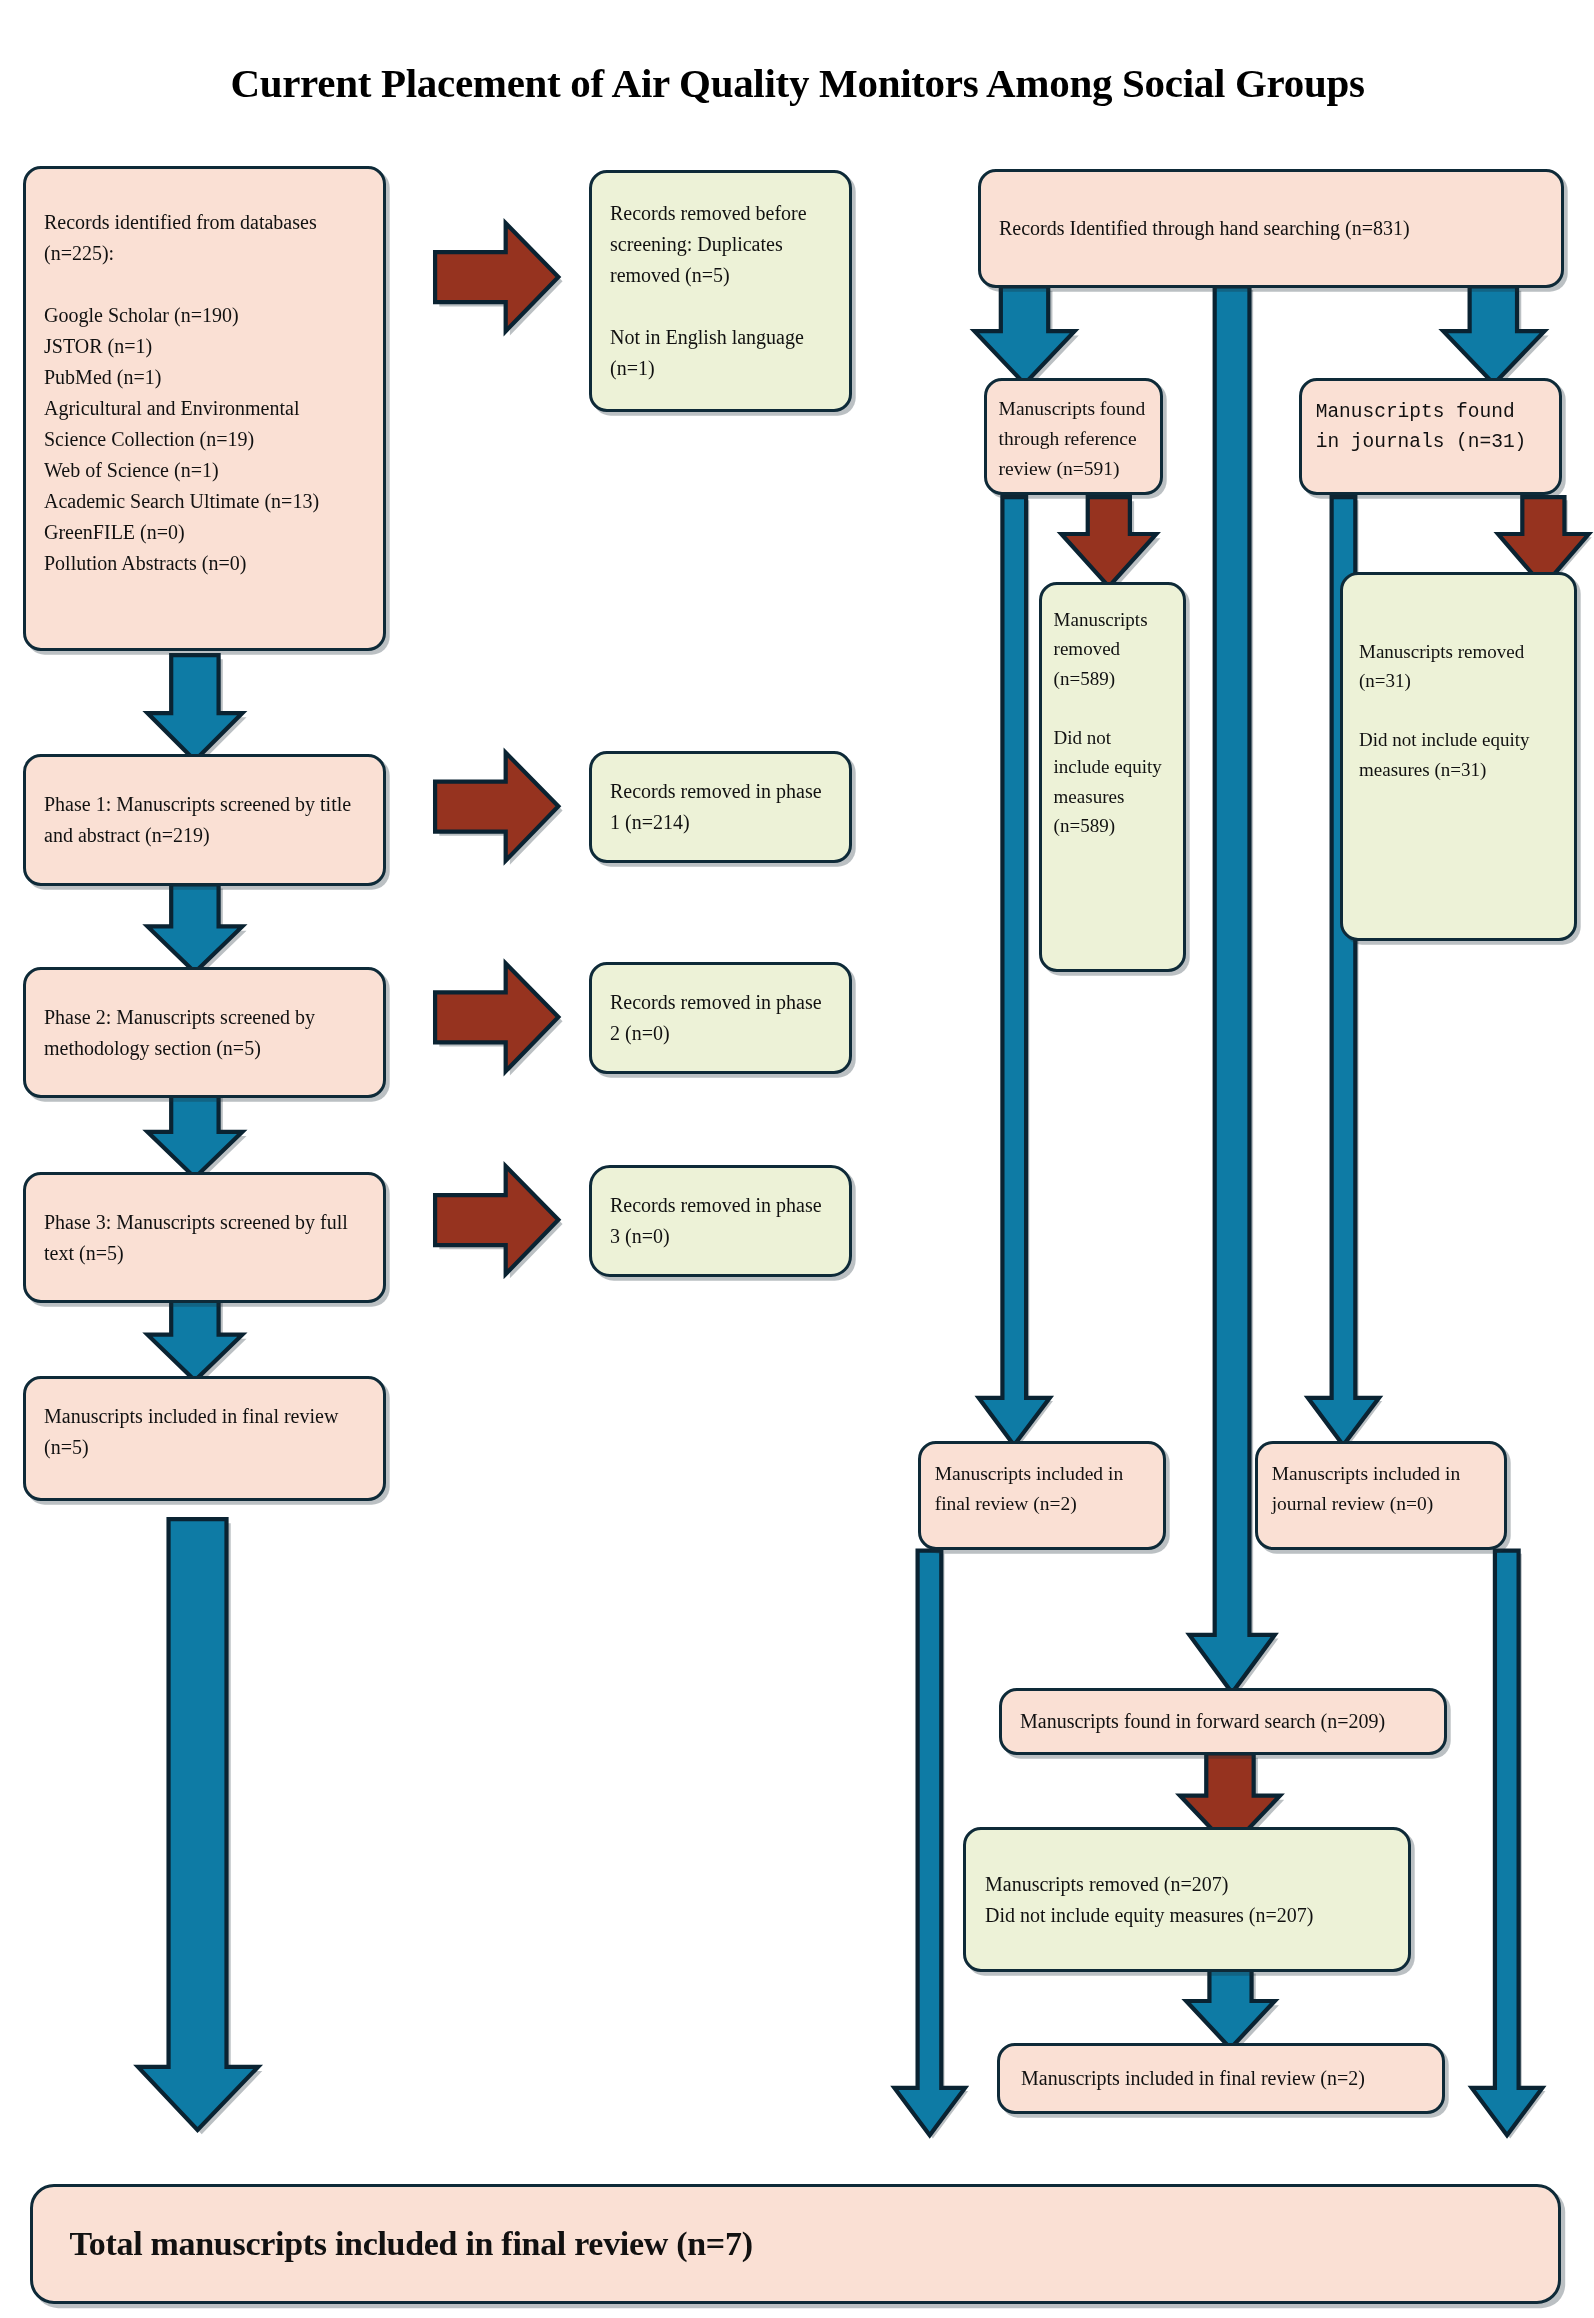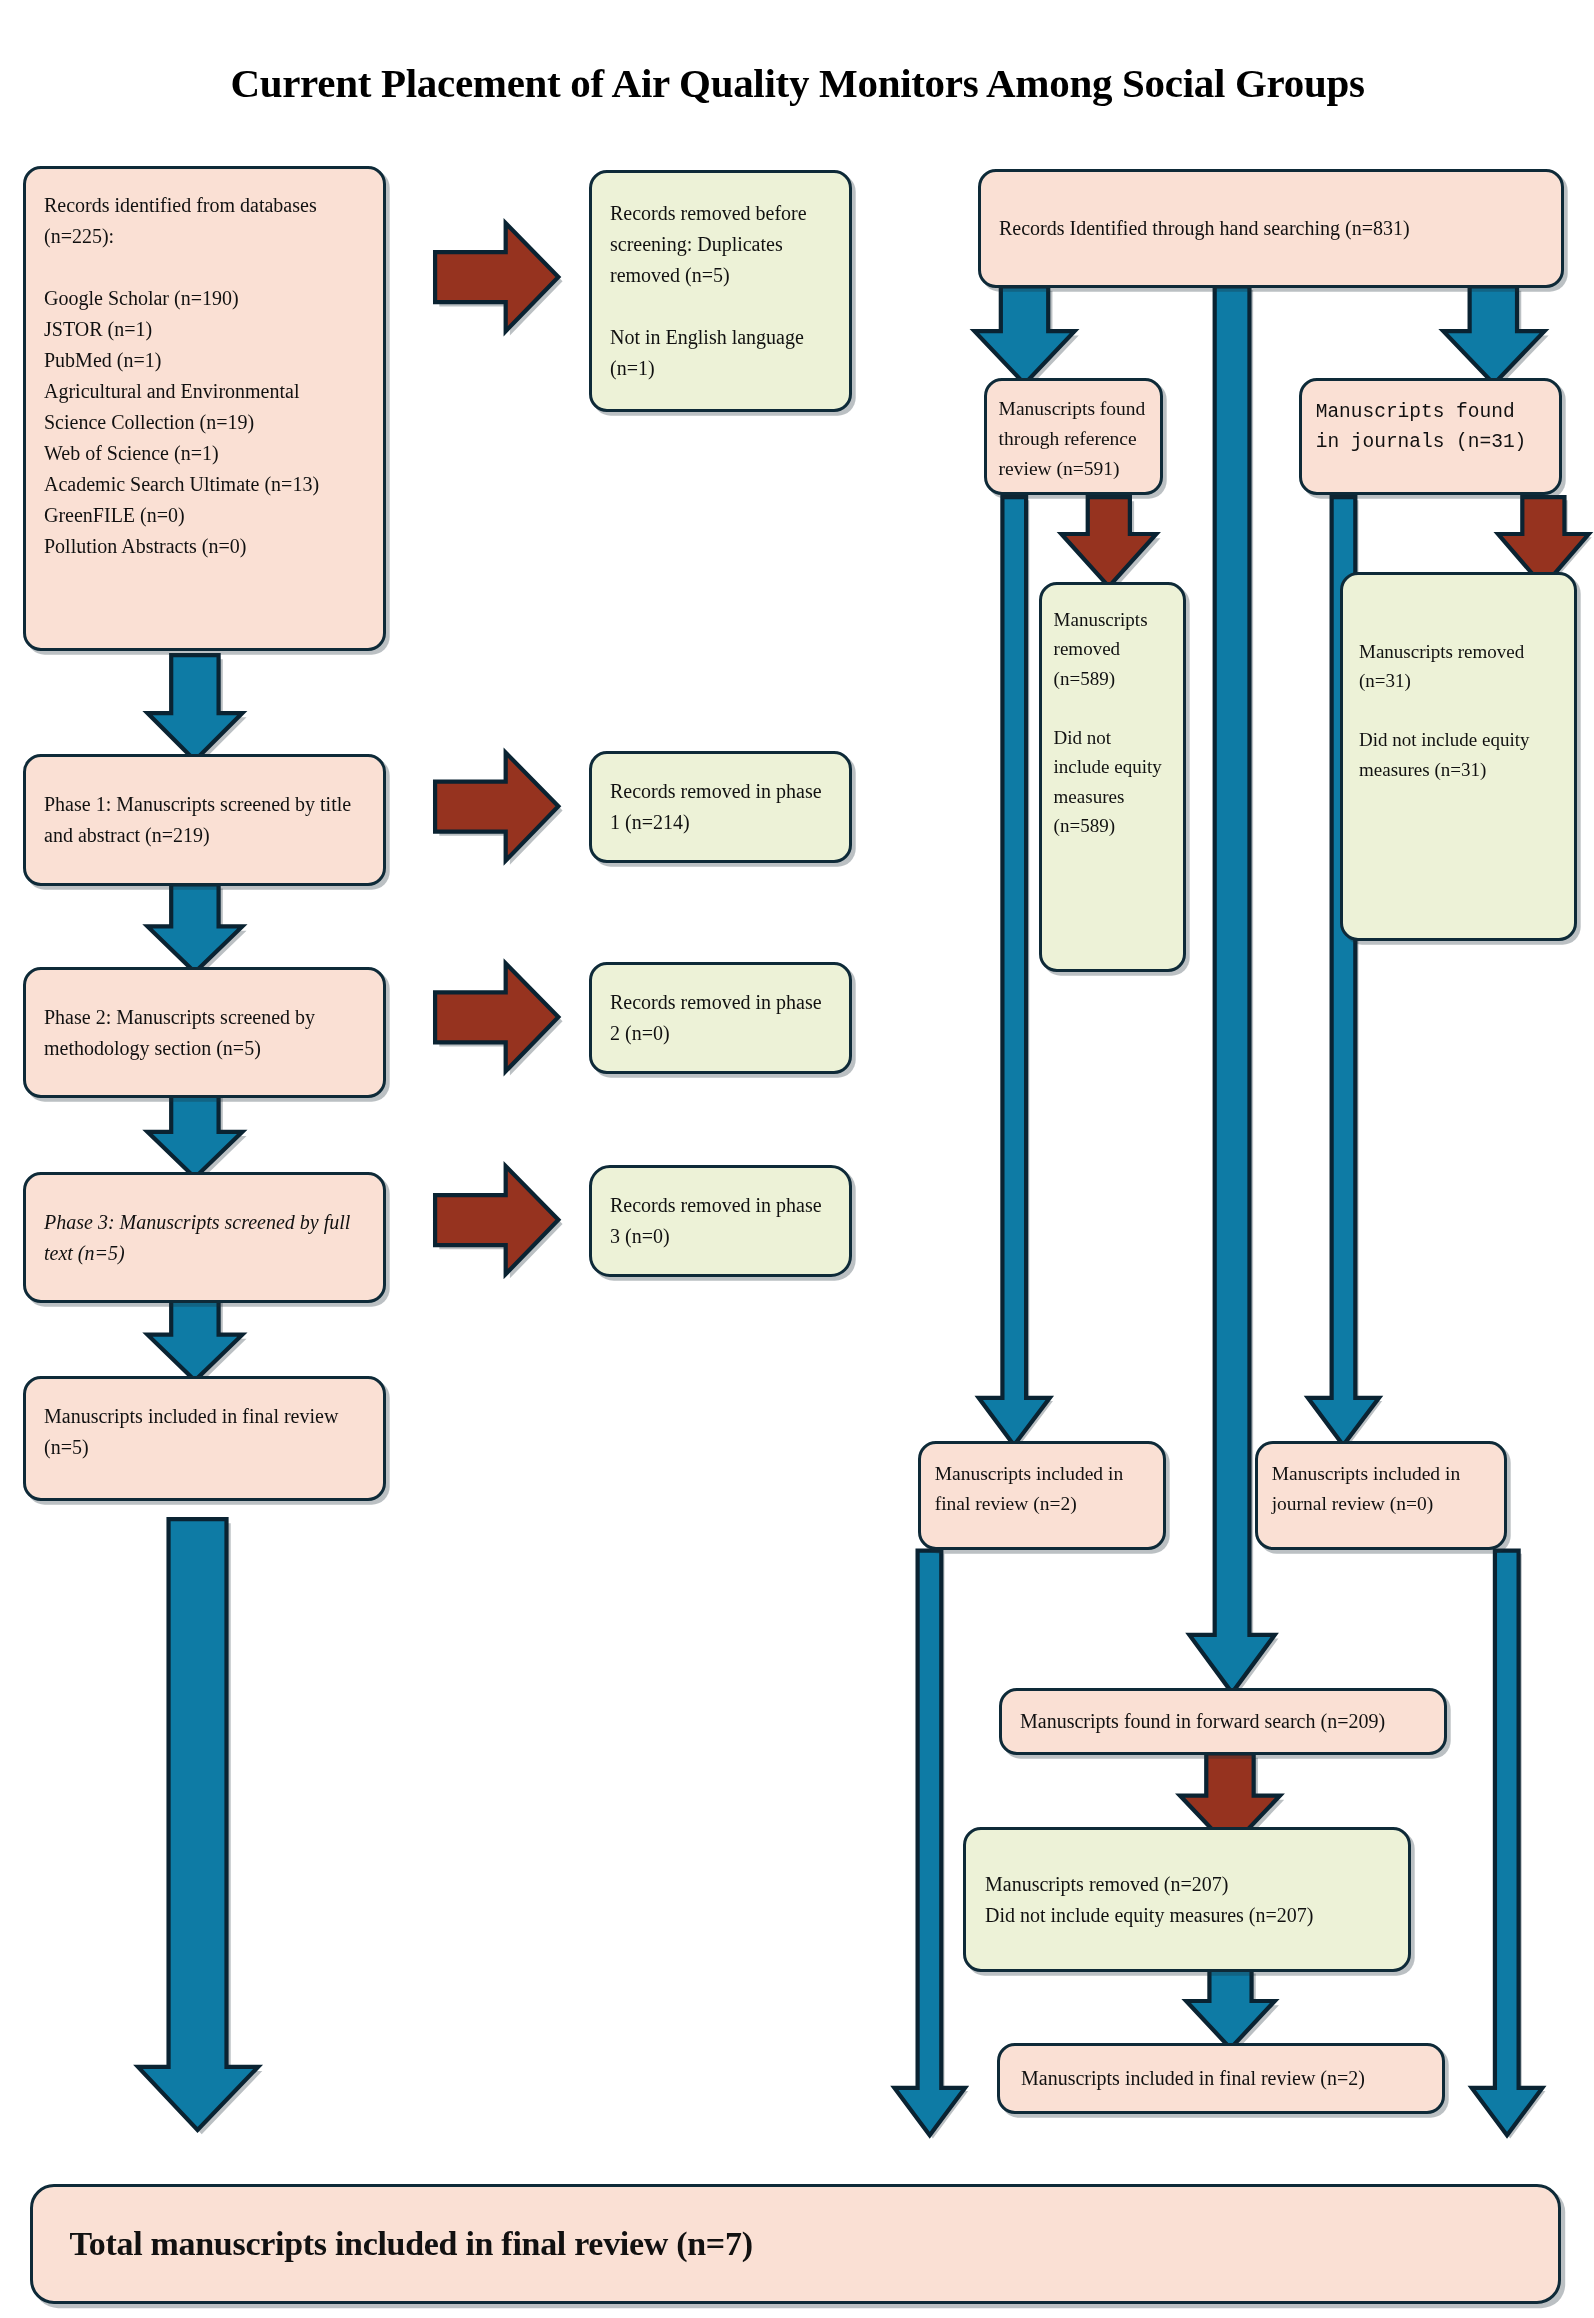--- a/index.html
+++ b/index.html
@@ -166,21 +166,21 @@
       <path class="ar-red" d="M2290 3245 L2380 3245 L2380 3325 L2430 3325 L2335 3425 L2240 3325 L2290 3325 Z"></path>
     </g>
 
     <g>
       <path class="ar-shadow" d="M2296 3655 L2376 3655 L2376 3715 L2420 3715 L2336 3805 L2252 3715 L2296 3715 Z" transform="translate(8,8)"></path>
       <path class="ar-blue" d="M2296 3655 L2376 3655 L2376 3715 L2420 3715 L2336 3805 L2252 3715 L2296 3715 Z"></path>
     </g>
 
   </svg>
 
-  <div class="box pink" style="left:23px; top:122px; width:363px; height:485px; align-items:flex-start; padding-top:21px;">
+  <div class="box pink" style="left:23px; top:122px; width:363px; height:485px; align-items:flex-start; padding-top:38px;">
     <span>Records identified from databases (n=225):
 
 Google Scholar (n=190)
 JSTOR (n=1)
 PubMed (n=1)
 Agricultural and Environmental Science Collection (n=19)
 Web of Science (n=1)
 Academic Search Ultimate (n=13)
 GreenFILE (n=0)
 Pollution Abstracts (n=0)</span>
@@ -201,21 +201,21 @@
   </div>
 
   <div class="box pink" style="left:23px; top:923px; width:363px; height:131px;">
     <span>Phase 2: Manuscripts screened by methodology section (n=5)</span>
   </div>
 
   <div class="box green" style="left:589px; top:918px; width:263px; height:112px;">
     <span>Records removed in phase 2 (n=0)</span>
   </div>
 
-  <div class="box pink" style="left:23px; top:1128px; width:363px; height:131px;font-style:italic;">
+  <div class="box pink" style="left:23px; top:1128px; width:363px; height:131px;">
     <span>Phase 3: Manuscripts screened by full text (n=5)</span>
   </div>
 
   <div class="box green" style="left:589px; top:1121px; width:263px; height:112px;border-radius:21px;">
     <span>Records removed in phase 3 (n=0)</span>
   </div>
 
   <div class="box pink" style="left:23px; top:1332px; width:363px; height:125px; align-items:flex-start; padding-top:22px;">
     <span>Manuscripts included in final review (n=5)</span>
   </div>

